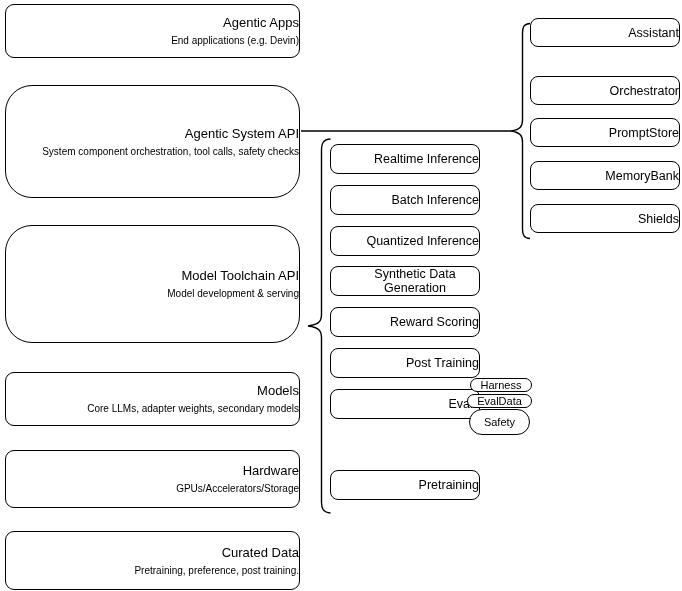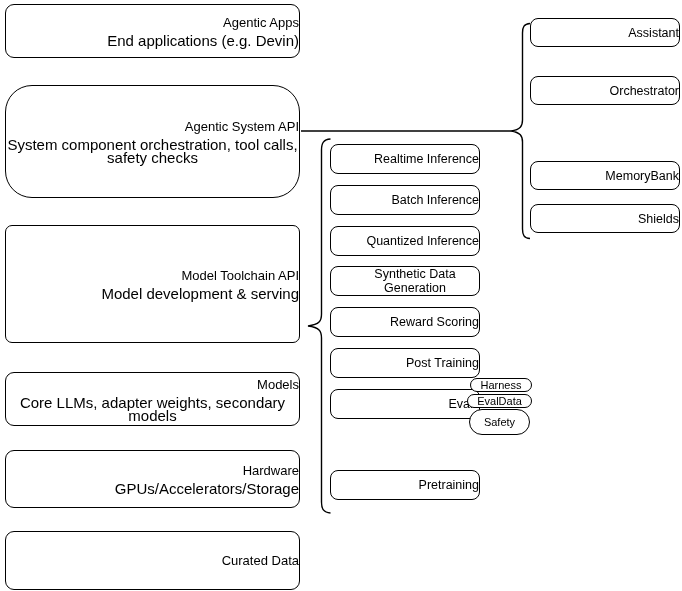--- a/index.html
+++ b/index.html
@@ -40,21 +40,21 @@
     border-radius: 9px;
   }
   .lbox.big {
     border-radius: 27px;
   }
   .lbox .title {
     font-size: 13px;
     line-height: 16px;
   }
   .lbox .subtitle {
-    font-size: 15px;
+    font-size: 10px;
     line-height: 13px;
     margin-top: 3px;
   }
   .mbox {
     left: 330px;
     width: 150px;
     height: 30px;
     border-radius: 8px;
     font-size: 12.5px;
     padding-left: 20px;
@@ -102,37 +102,38 @@
   <div class="box lbox" style="top:4px; height:54px;">
     <div class="title">Agentic Apps</div>
     <div class="subtitle">End applications (e.g. Devin)</div>
   </div>
 
   <div class="box lbox big" style="top:85px; height:113px;">
     <div class="title">Agentic System API</div>
     <div class="subtitle">System component orchestration, tool calls, safety checks</div>
   </div>
 
-  <div class="box lbox big" style="top:225px; height:118px;border-radius:7px;">
+  <div class="box lbox big" style="top:225px; height:118px;">
     <div class="title">Model Toolchain API</div>
     <div class="subtitle">Model development &amp; serving</div>
   </div>
 
   <div class="box lbox" style="top:372px; height:54px;">
     <div class="title">Models</div>
     <div class="subtitle">Core LLMs, adapter weights, secondary models</div>
   </div>
 
   <div class="box lbox" style="top:450px; height:58px;">
     <div class="title">Hardware</div>
     <div class="subtitle">GPUs/Accelerators/Storage</div>
   </div>
 
   <div class="box lbox" style="top:531px; height:59px;">
     <div class="title">Curated Data</div>
+    <div class="subtitle">Pretraining, preference, post training.</div>
   </div>
 
   <div class="box mbox" style="top:144px;">
     <span>Realtime Inference</span>
   </div>
   <div class="box mbox" style="top:185px;">
     <span>Batch Inference</span>
   </div>
   <div class="box mbox" style="top:226px;">
     <span>Quantized Inference</span>
@@ -162,20 +163,23 @@
   <div class="pill" style="left:469px; top:409px; width:61px; height:26px;">
     <span>Safety</span>
   </div>
 
   <div class="box rbox" style="top:18px;padding-left:24px;">
     <span>Assistant</span>
   </div>
   <div class="box rbox" style="top:76px;">
     <span>Orchestrator</span>
   </div>
+  <div class="box rbox" style="top:118px;">
+    <span>PromptStore</span>
+  </div>
   <div class="box rbox" style="top:161px;">
     <span>MemoryBank</span>
   </div>
   <div class="box rbox" style="top:204px;">
     <span>Shields</span>
   </div>
 
 </div>
 
 </body></html>

